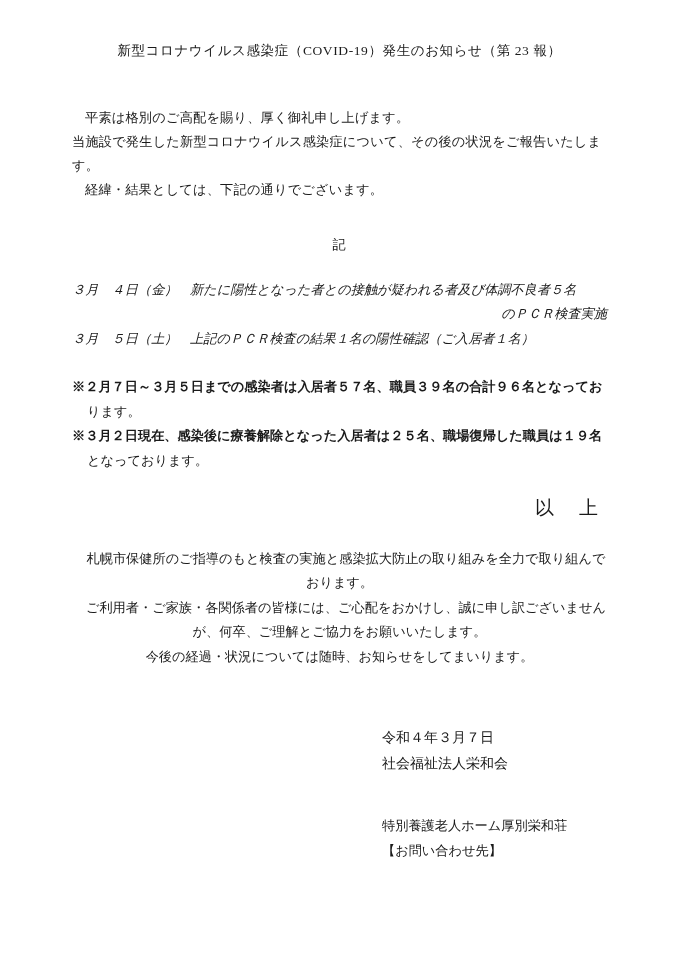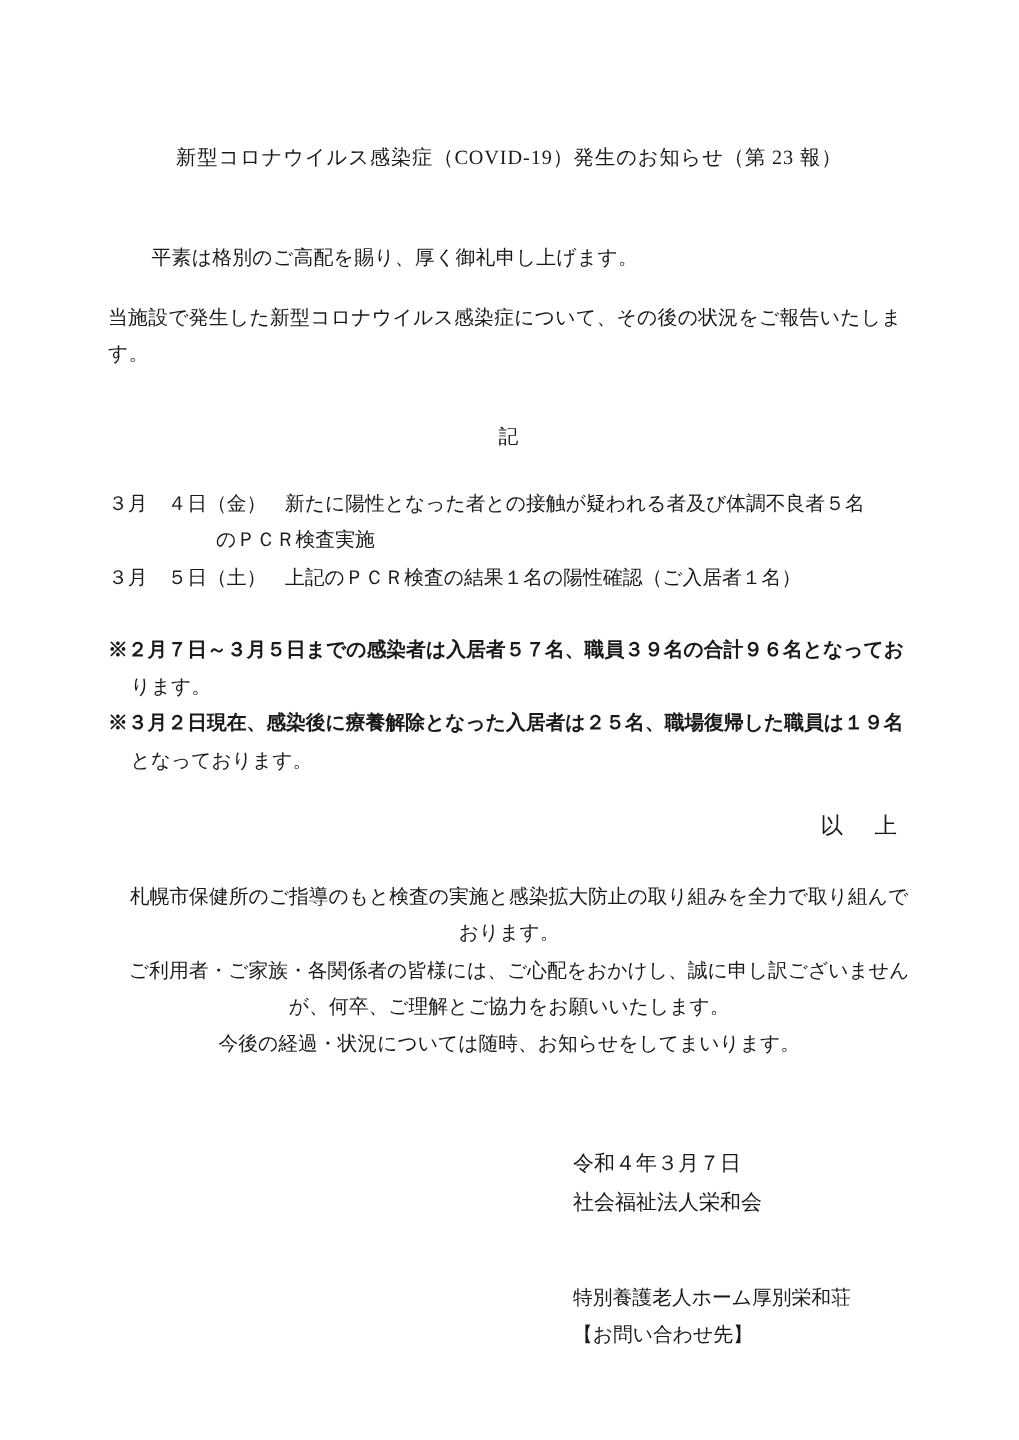--- a/index.html
+++ b/index.html
@@ -12,21 +12,21 @@
     background: #ffffff;
     font-family: "Liberation Serif", "DejaVu Serif", serif;
     color: #1a1a1a;
     overflow: hidden;
   }
   .page {
     position: relative;
     width: 679px;
     height: 960px;
     box-sizing: border-box;
-    padding: 96px 72px 40px 72px;
+    padding: 42px 72px 40px 72px;
   }
   .doc-title {
     text-align: center;
     font-size: 13.5px;
     letter-spacing: 0.6px;
     margin: 0 0 0 0;
   }
   .block {
     margin-top: 46px;
     font-size: 13.2px;
@@ -42,54 +42,56 @@
   .center-mark {
     text-align: center;
     margin-top: 34px;
     font-size: 13.2px;
     letter-spacing: 1px;
   }
   .entries {
     margin-top: 24px;
     font-size: 13.2px;
     line-height: 1.85;
+    font-style: italic;
   }
   .entry-row {
     display: flex;
     align-items: flex-start;
   }
   .entry-date {
     width: 118px;
     flex: 0 0 118px;
     white-space: pre;
   }
   .entry-body {
     flex: 1 1 auto;
   }
   .entry-cont {
     margin-left: 72px;
+    text-align: right;
   }
   .notes {
     margin-top: 24px;
     font-size: 13.2px;
     line-height: 1.85;
   }
   .note-hang {
     padding-left: 15px;
     text-indent: -15px;
     font-weight: bold;
   }
   .note-cont {
     padding-left: 15px;
     text-indent: 0;
   }
   .closing-right {
     text-align: right;
     margin-top: 22px;
-    font-size: 15px;
+    font-size: 19px;
     letter-spacing: 3px;
     padding-right: 6px;
   }
   .tail {
     margin-top: 26px;
     font-size: 13.2px;
     line-height: 1.85;
     text-align: center;
   }
   .signature {
@@ -106,22 +108,23 @@
   }
 </style>
 </head>
 <body>
 
 <div class="page">
 
   <div class="doc-title">新型コロナウイルス感染症（COVID-19）発生のお知らせ（第 23 報）</div>
 
   <div class="block">
-    <p class="p-indent" style="margin:16px">平素は格別のご高配を賜り、厚く御礼申し上げます。</p>
+    <p class="p-indent" style="margin:0">平素は格別のご高配を賜り、厚く御礼申し上げます。</p>
     <p class="p-noindent" style="margin:0">当施設で発生した新型コロナウイルス感染症について、その後の状況をご報告いたします。</p>
+    <p class="p-indent" style="margin:0">経緯・結果としては、下記の通りでございます。</p>
   </div>
 
   <div class="center-mark">記</div>
 
   <div class="entries">
     <div class="entry-row">
       <div class="entry-date">３月　４日（金）</div>
       <div class="entry-body">新たに陽性となった者との接触が疑われる者及び体調不良者５名</div>
     </div>
     <div class="entry-cont">のＰＣＲ検査実施</div>

